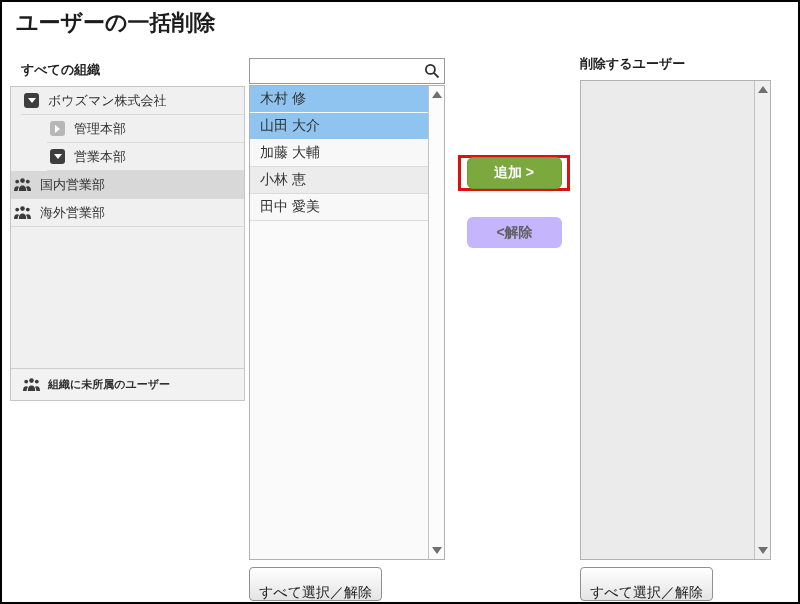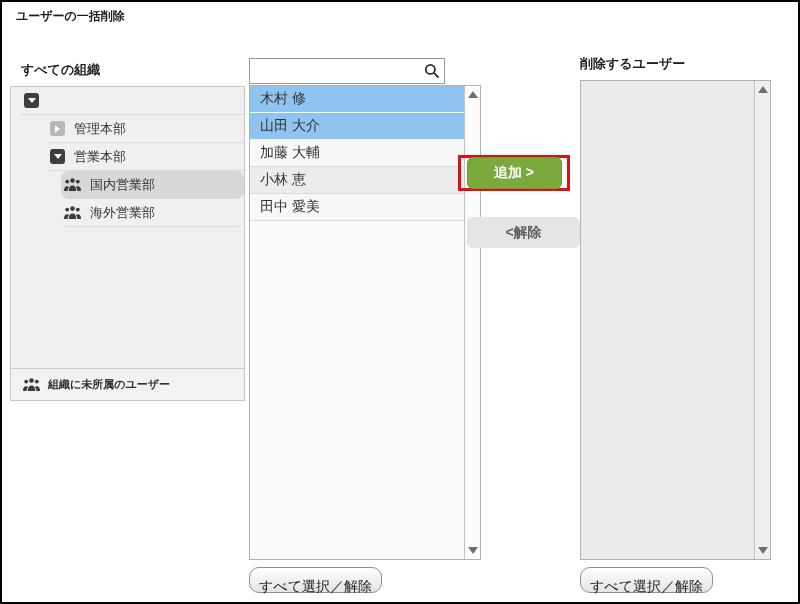--- a/index.html
+++ b/index.html
@@ -1,95 +1,96 @@
 <!DOCTYPE html>
 <html><head>
 <meta charset="utf-8">
 <style>
   html,body{margin:0;padding:0;background:#fff;}
   .screen{
     position:relative;width:800px;height:604px;box-sizing:border-box;
     border:2px solid #000;background:#fff;overflow:hidden;
     font-family:"Liberation Sans","DejaVu Sans",sans-serif;color:#222;
   }
-  .title{position:absolute;left:14px;top:6px;margin:0;font-size:12px;font-weight:bold;color:#1c1c1c;}
+  .title{position:absolute;left:14px;top:6px;margin:0;font-size:22px;font-weight:bold;color:#1c1c1c;}
   .panel-heading{position:absolute;font-size:13px;font-weight:bold;color:#1f1f1f;}
   .org-heading{left:19px;top:59px;}
   .del-heading{left:578px;top:53px;}
 
   
   .org-panel{position:absolute;left:8px;top:84px;width:235px;height:315px;box-sizing:border-box;
     background:#f0f0f0;border:1px solid #c6c6c6;}
   .tree-row{display:flex;align-items:center;gap:9px;height:28px;box-sizing:border-box;
     border-bottom:1px solid #dadada;padding-left:3px;font-size:13px;color:#333;cursor:default;}
   .lvl0{margin-left:10px;}
   .lvl1{margin-left:36px;}
-  .lvl2{margin-left:50px;border-radius:8px;}
+  .lvl2{}
   .tree-row.selected{background:#d8d8d8;}
   .toggle{width:15px;height:15px;border-radius:3px;display:flex;align-items:center;justify-content:center;flex:0 0 15px;}
   .toggle.expanded{background:#3e3e3e;}
   .toggle.collapsed{background:#b7b7b7;}
   .tri-down-w{width:0;height:0;border-left:4px solid transparent;border-right:4px solid transparent;border-top:5px solid #fff;}
   .tri-right-w{width:0;height:0;border-top:4px solid transparent;border-bottom:4px solid transparent;border-left:5px solid #fff;}
   .unassigned{position:absolute;left:0;right:0;bottom:0;height:32px;box-sizing:border-box;
     border-top:1px solid #cfcfcf;display:flex;align-items:center;gap:8px;padding-left:12px;
     font-size:11px;font-weight:bold;color:#2e2e2e;background:#f2f2f2;}
   .people-icon{flex:0 0 17px;}
 
   
   .searchbox{position:absolute;left:247px;top:56px;width:196px;height:26px;}
   .searchbox input{width:100%;height:100%;box-sizing:border-box;border:1px solid #999;
     background:#fff;padding:2px 26px 2px 6px;font-size:13px;font-family:inherit;}
   .mag{position:absolute;right:5px;top:5px;width:16px;height:16px;cursor:pointer;}
 
   
   .listbox{position:absolute;box-sizing:border-box;border:1px solid #b2b2b2;display:flex;}
-  .user-list{left:247px;top:83px;width:232px;height:475px;background:#fafafa;}
+  .user-list{left:247px;top:83px;width:196px;height:475px;background:#fafafa;}
   .del-list{left:578px;top:78px;width:191px;height:480px;background:#ebebeb;}
   .rows{flex:1 1 auto;overflow:hidden;}
   .urow{height:27px;box-sizing:border-box;display:flex;align-items:center;padding-left:10px;
     border-bottom:1px solid #dadada;font-size:14px;color:#333;background:#f8f8f8;cursor:default;}
   .urow:nth-child(even){background:#ececec;}
   .urow.sel{background:#8ec4ef;border-bottom-color:#f4fafe;}
   .vscroll{width:16px;flex:0 0 16px;box-sizing:border-box;border-left:1px solid #c2c2c2;
     display:flex;flex-direction:column;justify-content:space-between;align-items:center;
     padding:5px 0;background:#fcfcfc;}
   .del-list .vscroll{background:#efefef;}
   .tri-up{width:0;height:0;border-left:5px solid transparent;border-right:5px solid transparent;border-bottom:7px solid #6f6f6f;}
   .tri-down{width:0;height:0;border-left:5px solid transparent;border-right:5px solid transparent;border-top:7px solid #6f6f6f;}
 
   
-  .selall{position:absolute;top:565px;height:26px;padding:10px 9px;font-size:14px;color:#1a1a1a;
-    background:linear-gradient(#ffffff,#e4e4e4);border:1px solid #909090;border-radius:10px;
+  .selall{position:absolute;top:565px;height:26px;padding:16px 9px;font-size:14px;color:#1a1a1a;
+    background:linear-gradient(#ffffff,#e4e4e4);border:1px solid #909090;border-radius:4px;
     font-family:inherit;cursor:pointer;}
   .selall.src{left:247px;}
   .selall.tgt{left:578px;}
 
   
   .red-annot{position:absolute;left:456px;top:153px;width:112px;height:36px;box-sizing:border-box;
     border:3px solid #de1111;display:flex;align-items:center;justify-content:center;}
   .add-btn{width:95px;height:32px;background:#7ba93d;border:1px solid #6e9a33;border-radius:6px;
     color:#fff;font-weight:bold;font-size:14px;font-family:inherit;cursor:pointer;}
-  .rem-btn{position:absolute;left:465px;top:215px;width:113px;height:31px;background:#e5e5e5;
+  .rem-btn{position:absolute;left:465px;top:215px;width:95px;height:31px;background:#c4b5fd;
     border:none;border-radius:6px;color:#5f5f5f;font-weight:bold;font-size:14px;font-family:inherit;cursor:pointer;}
 </style>
 </head>
 <body>
 
 <div class="screen">
 
   <h1 class="title">ユーザーの一括削除</h1>
 
   <div class="panel-heading org-heading">すべての組織</div>
 
   <div class="org-panel">
     <div class="tree-row lvl0">
       <span class="toggle expanded">
           <span class="tri-down-w"></span>
         </span>
+      <span>ボウズマン株式会社</span>
     </div>
     <div class="tree-row lvl1">
       <span class="toggle collapsed">
           <span class="tri-right-w"></span>
         </span>
       <span>管理本部</span>
     </div>
     <div class="tree-row lvl1">
       <span class="toggle expanded">
           <span class="tri-down-w"></span>

